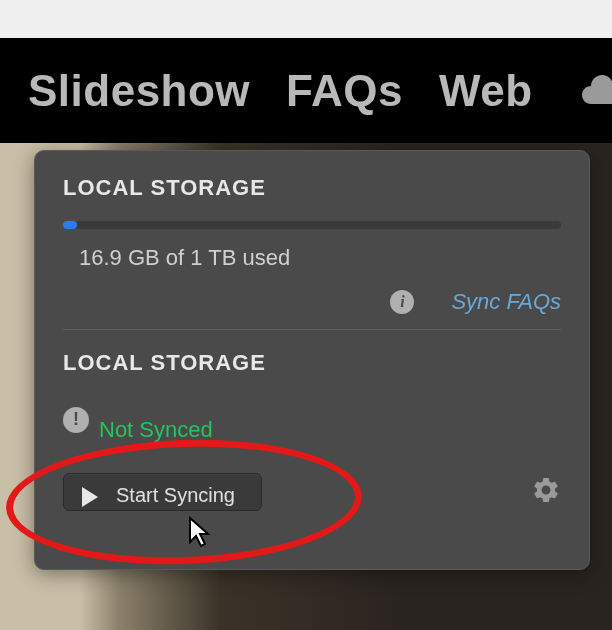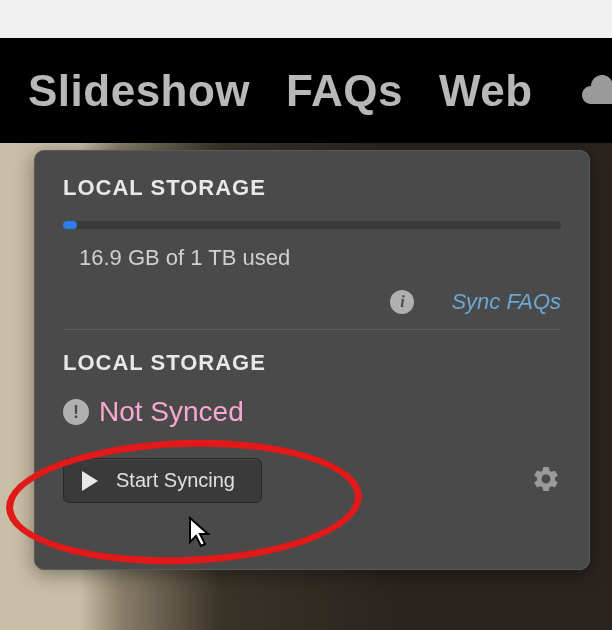--- a/index.html
+++ b/index.html
@@ -139,35 +139,36 @@
       border-radius: 50%;
       background: #b0b0b0;
       display: flex;
       align-items: center;
       justify-content: center;
       color: #4a4a4a;
       font-weight: 900;
       font-size: 18px;
     }
     .status-text {
-      color: #f9a8d4;
-      font-size: 28px;
+      color: #22c55e;
+      font-size: 22px;
+      margin-top: 21px;
     }
     .bottom-row {
       display: flex;
       align-items: center;
       justify-content: space-between;
     }
     .sync-button {
       background: #3a3a3a;
       border: 1px solid #2a2a2a;
       border-radius: 6px;
-      padding: 10px 26px 10px 14px;
-      display: flex;
-      align-items: center;
+      padding: 10px 26px 3px 14px;
+      display: flex;
+      align-items: flex-end;
       gap: 18px;
       cursor: pointer;
       box-shadow: inset 0 1px 0 rgba(255,255,255,0.06);
     }
     .play-icon {
       width: 0;
       height: 0;
       border-left: 16px solid #e8e8e8;
       border-top: 10px solid transparent;
       border-bottom: 10px solid transparent;

